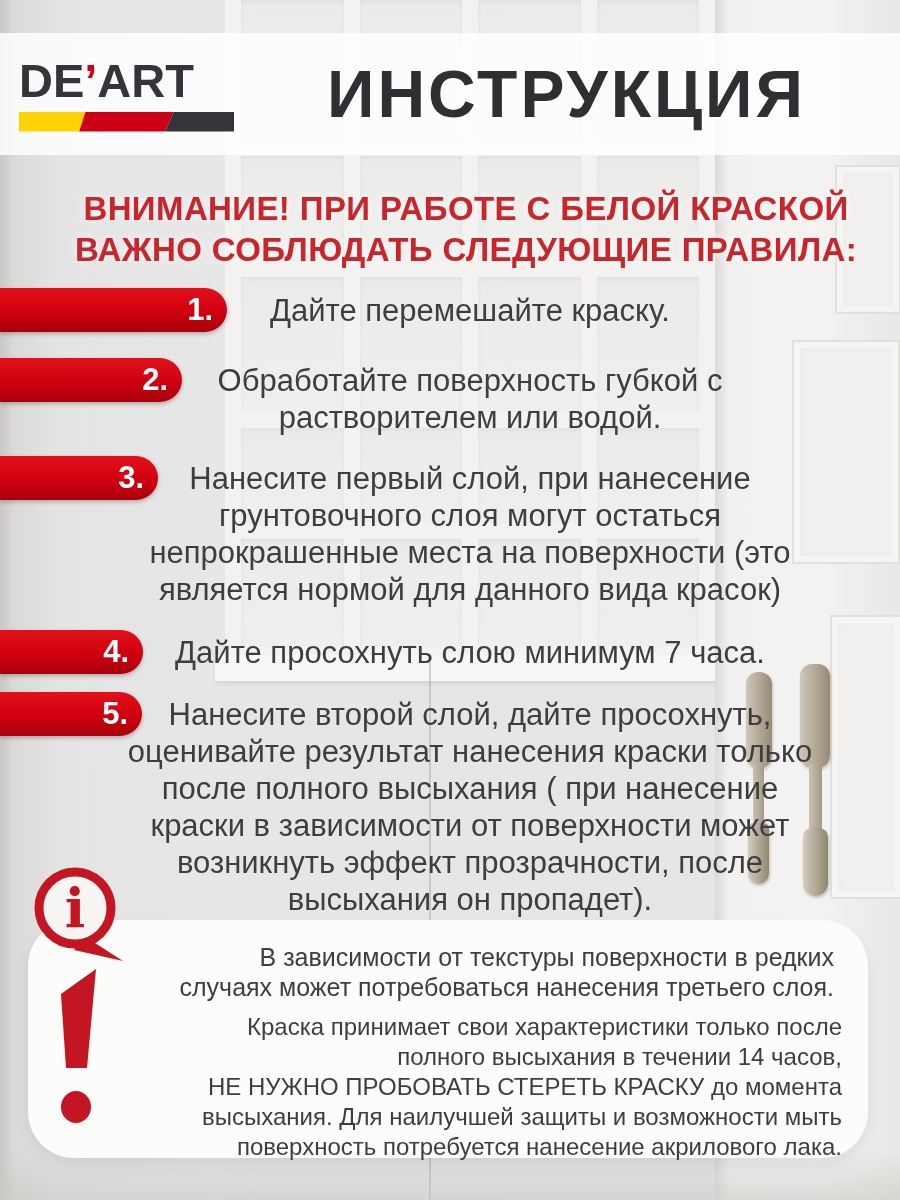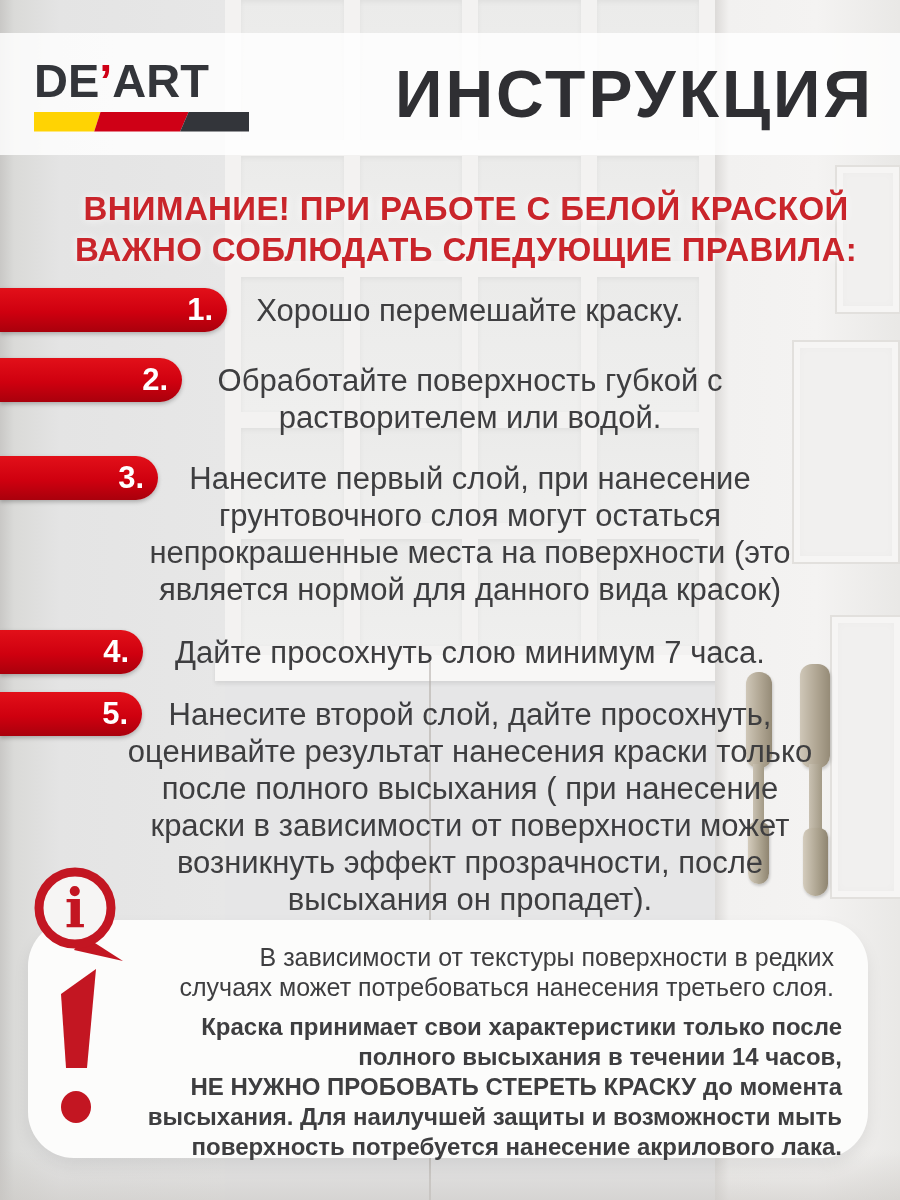--- a/index.html
+++ b/index.html
@@ -43,30 +43,30 @@
   .hs2{left:809px;top:764px;width:13px;height:68px;}
   .handle-paddle{position:absolute;border-radius:10px 10px 14px 14px;
     background:linear-gradient(90deg,#d4ccbd,#aba28e 60%,#8f8571);
     box-shadow:1px 2px 3px rgba(0,0,0,.2);}
   .hpd1{left:748px;top:822px;width:21px;height:62px;}
   .hpd2{left:803px;top:828px;width:25px;height:68px;}
 
   
   .band{position:absolute;left:0;top:33px;width:900px;height:122px;
     background:rgba(255,255,255,.82);display:flex;align-items:center;}
-  .logo{margin-left:34px;width:240px;flex:0 0 auto;}
+  .logo{margin-left:19px;width:240px;flex:0 0 auto;}
   .logo-text{font-size:47px;font-weight:bold;color:#33353a;line-height:1;
     letter-spacing:0;white-space:nowrap;}
   .logo-apos{color:#cf0016;}
   .logo-stripe{position:relative;width:215px;height:20px;margin-top:8px;}
   .stripe-seg{position:absolute;inset:0;}
   .stripe-yellow{background:#ffd303;clip-path:polygon(0 0,31% 0,28% 100%,0 100%);}
   .stripe-red{background:#cf0016;clip-path:polygon(31% 0,72% 0,68% 100%,28% 100%);}
   .stripe-dark{background:#33353a;clip-path:polygon(72% 0,100% 0,100% 100%,68% 100%);}
-  .page-title{flex:1;text-align:right;font-size:66px;font-weight:bold;
+  .page-title{flex:1;text-align:center;font-size:66px;font-weight:bold;
     color:#2f2f33;letter-spacing:3px;padding-right:26px;}
 
   
   .warning{position:absolute;left:16px;top:188px;width:900px;margin:0;
     text-align:center;font-size:33px;font-weight:bold;line-height:41px;
     color:#c9252b;white-space:pre-line;letter-spacing:.4px;
     text-shadow:0 0 8px rgba(255,255,255,.9);}
 
   
   .steps{list-style:none;margin:0;padding:0;}
@@ -83,21 +83,21 @@
   .step-num{color:#ffffff;font-weight:bold;font-size:31px;}
   .step-text{margin:0;padding:4px 26px 0 66px;text-align:center;
     white-space:pre-line;font-size:31px;line-height:37px;color:#3e3e40;}
 
   
   .card{position:absolute;left:28px;top:920px;width:840px;height:238px;
     background:#fcfcfb;border-radius:46px;box-sizing:border-box;
     box-shadow:0 8px 16px rgba(0,0,0,.08);}
   .note{white-space:pre-line;text-align:right;color:#3e3e40;margin:0;}
   .note-info{padding:22px 34px 0 80px;font-size:25px;line-height:30px;}
-  .note-warning{padding:10px 26px 0 96px;font-size:24px;line-height:30px;font-weight:bold;}
+  .note-warning{padding:10px 26px 0 96px;font-size:24px;line-height:30px;}
 
   
   .info-bubble{position:absolute;left:24px;top:862px;width:106px;height:106px;}
   .excl{position:absolute;left:50px;top:964px;width:58px;height:174px;}
 </style>
 </head>
 <body>
 
 <div class="bg">
   <div class="left-wall"></div>
@@ -151,21 +151,21 @@
 </header>
 
 <h2 class="warning">ВНИМАНИЕ! ПРИ РАБОТЕ С БЕЛОЙ КРАСКОЙ
 ВАЖНО СОБЛЮДАТЬ СЛЕДУЮЩИЕ ПРАВИЛА:</h2>
 
 <ol class="steps">
   <li class="step s1">
     <span class="ribbon">
         <span class="step-num">1.</span>
       </span>
-    <p class="step-text">Хорошо перемешайте краску.</p>
+    <p class="step-text">Дайте перемешайте краску.</p>
   </li>
   <li class="step s2">
     <span class="ribbon">
         <span class="step-num">2.</span>
       </span>
     <p class="step-text">Обработайте поверхность губкой с
 растворителем или водой.</p>
   </li>
   <li class="step s3">
     <span class="ribbon">

